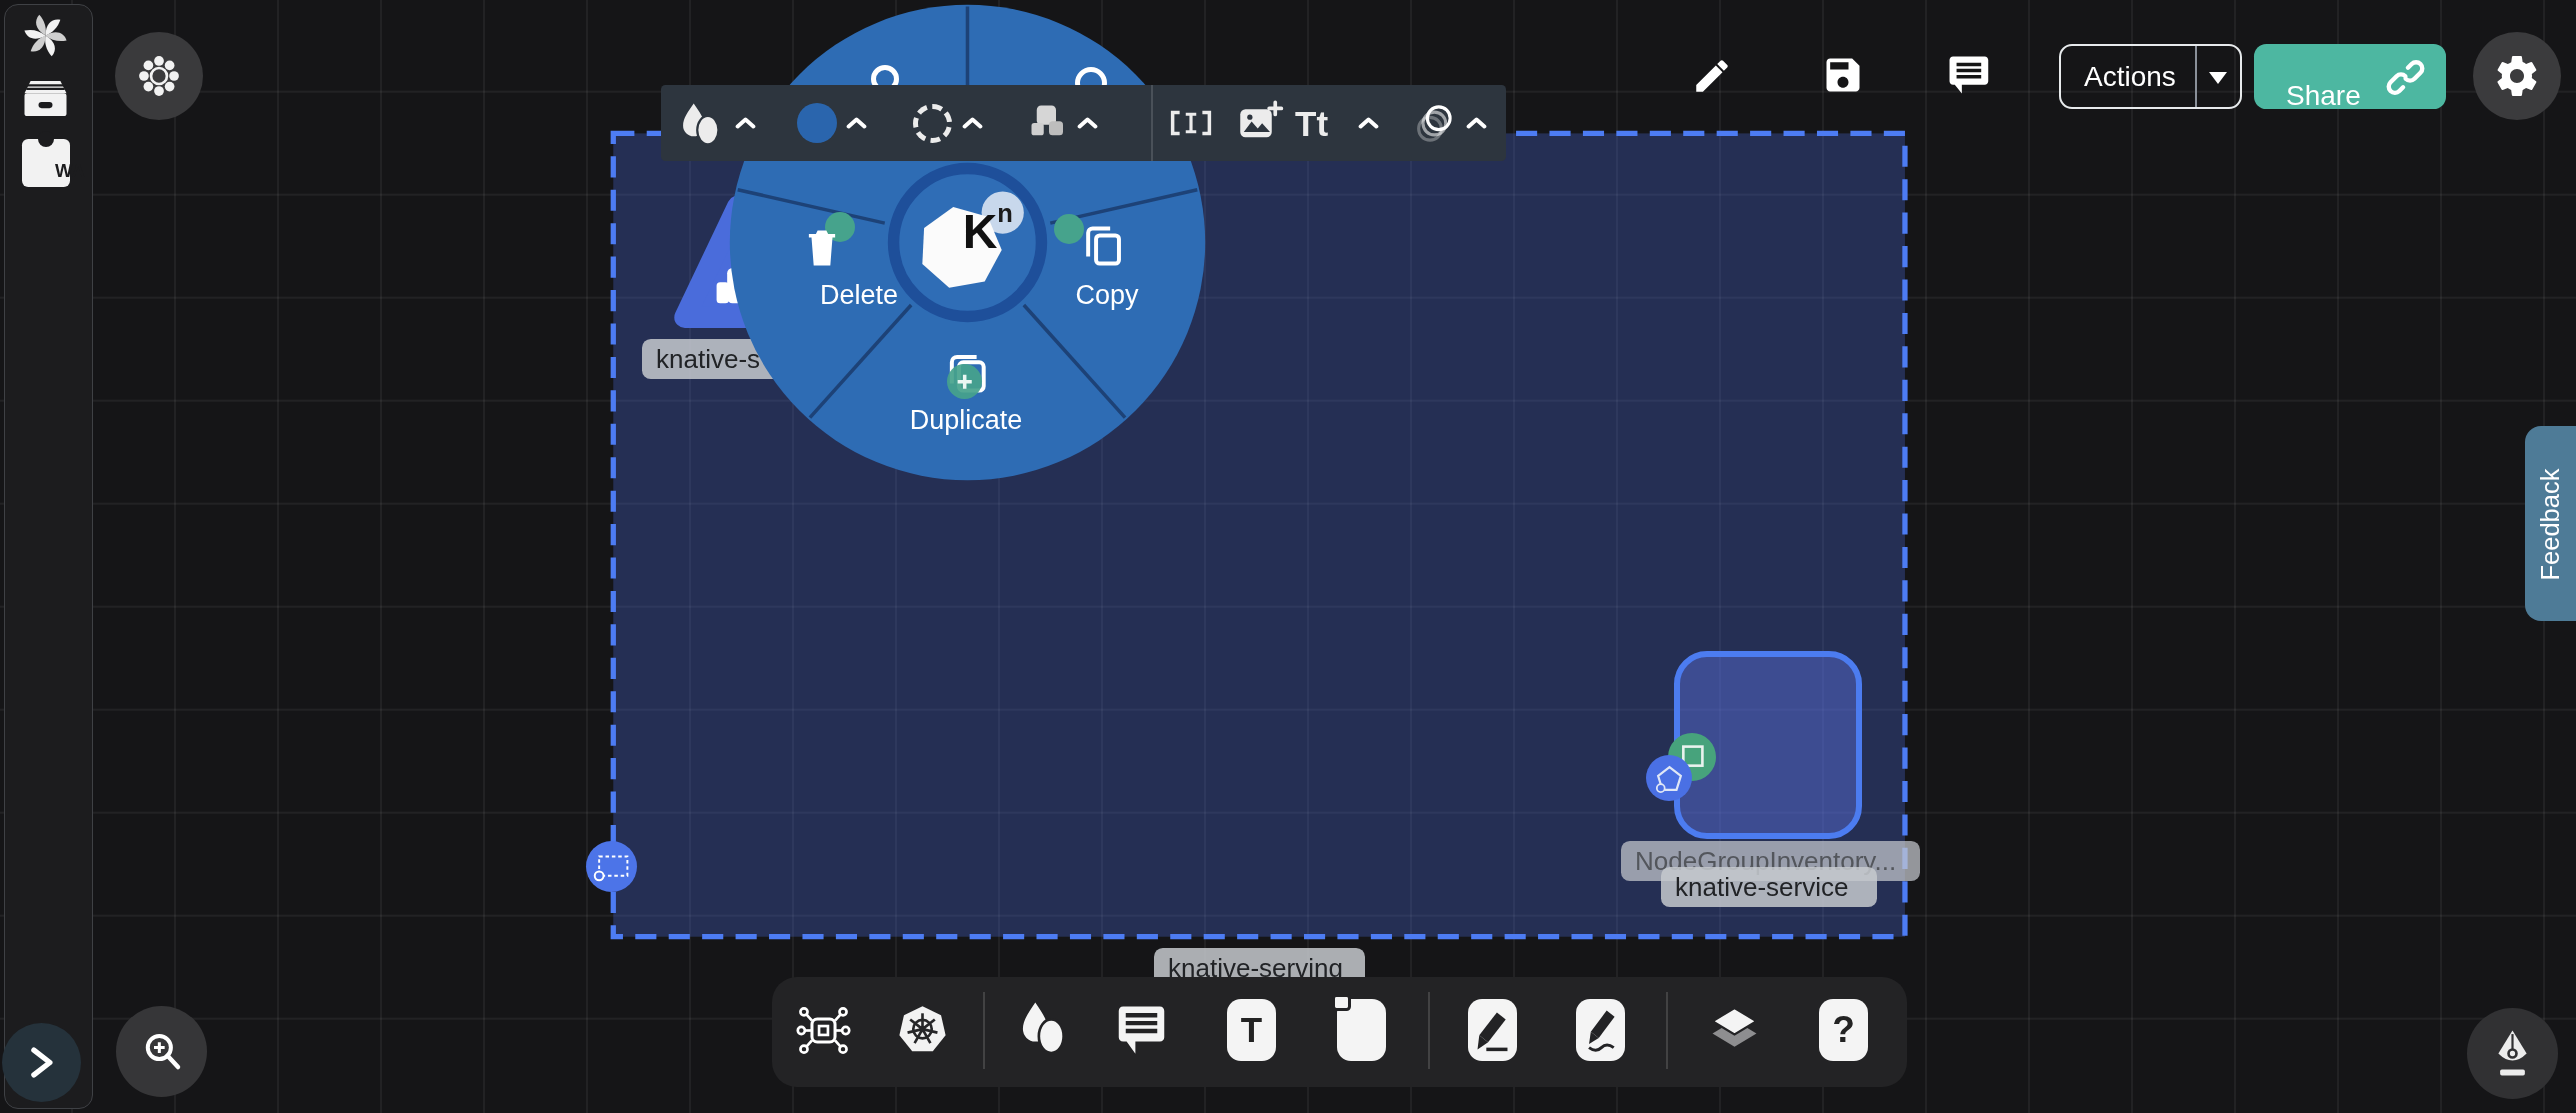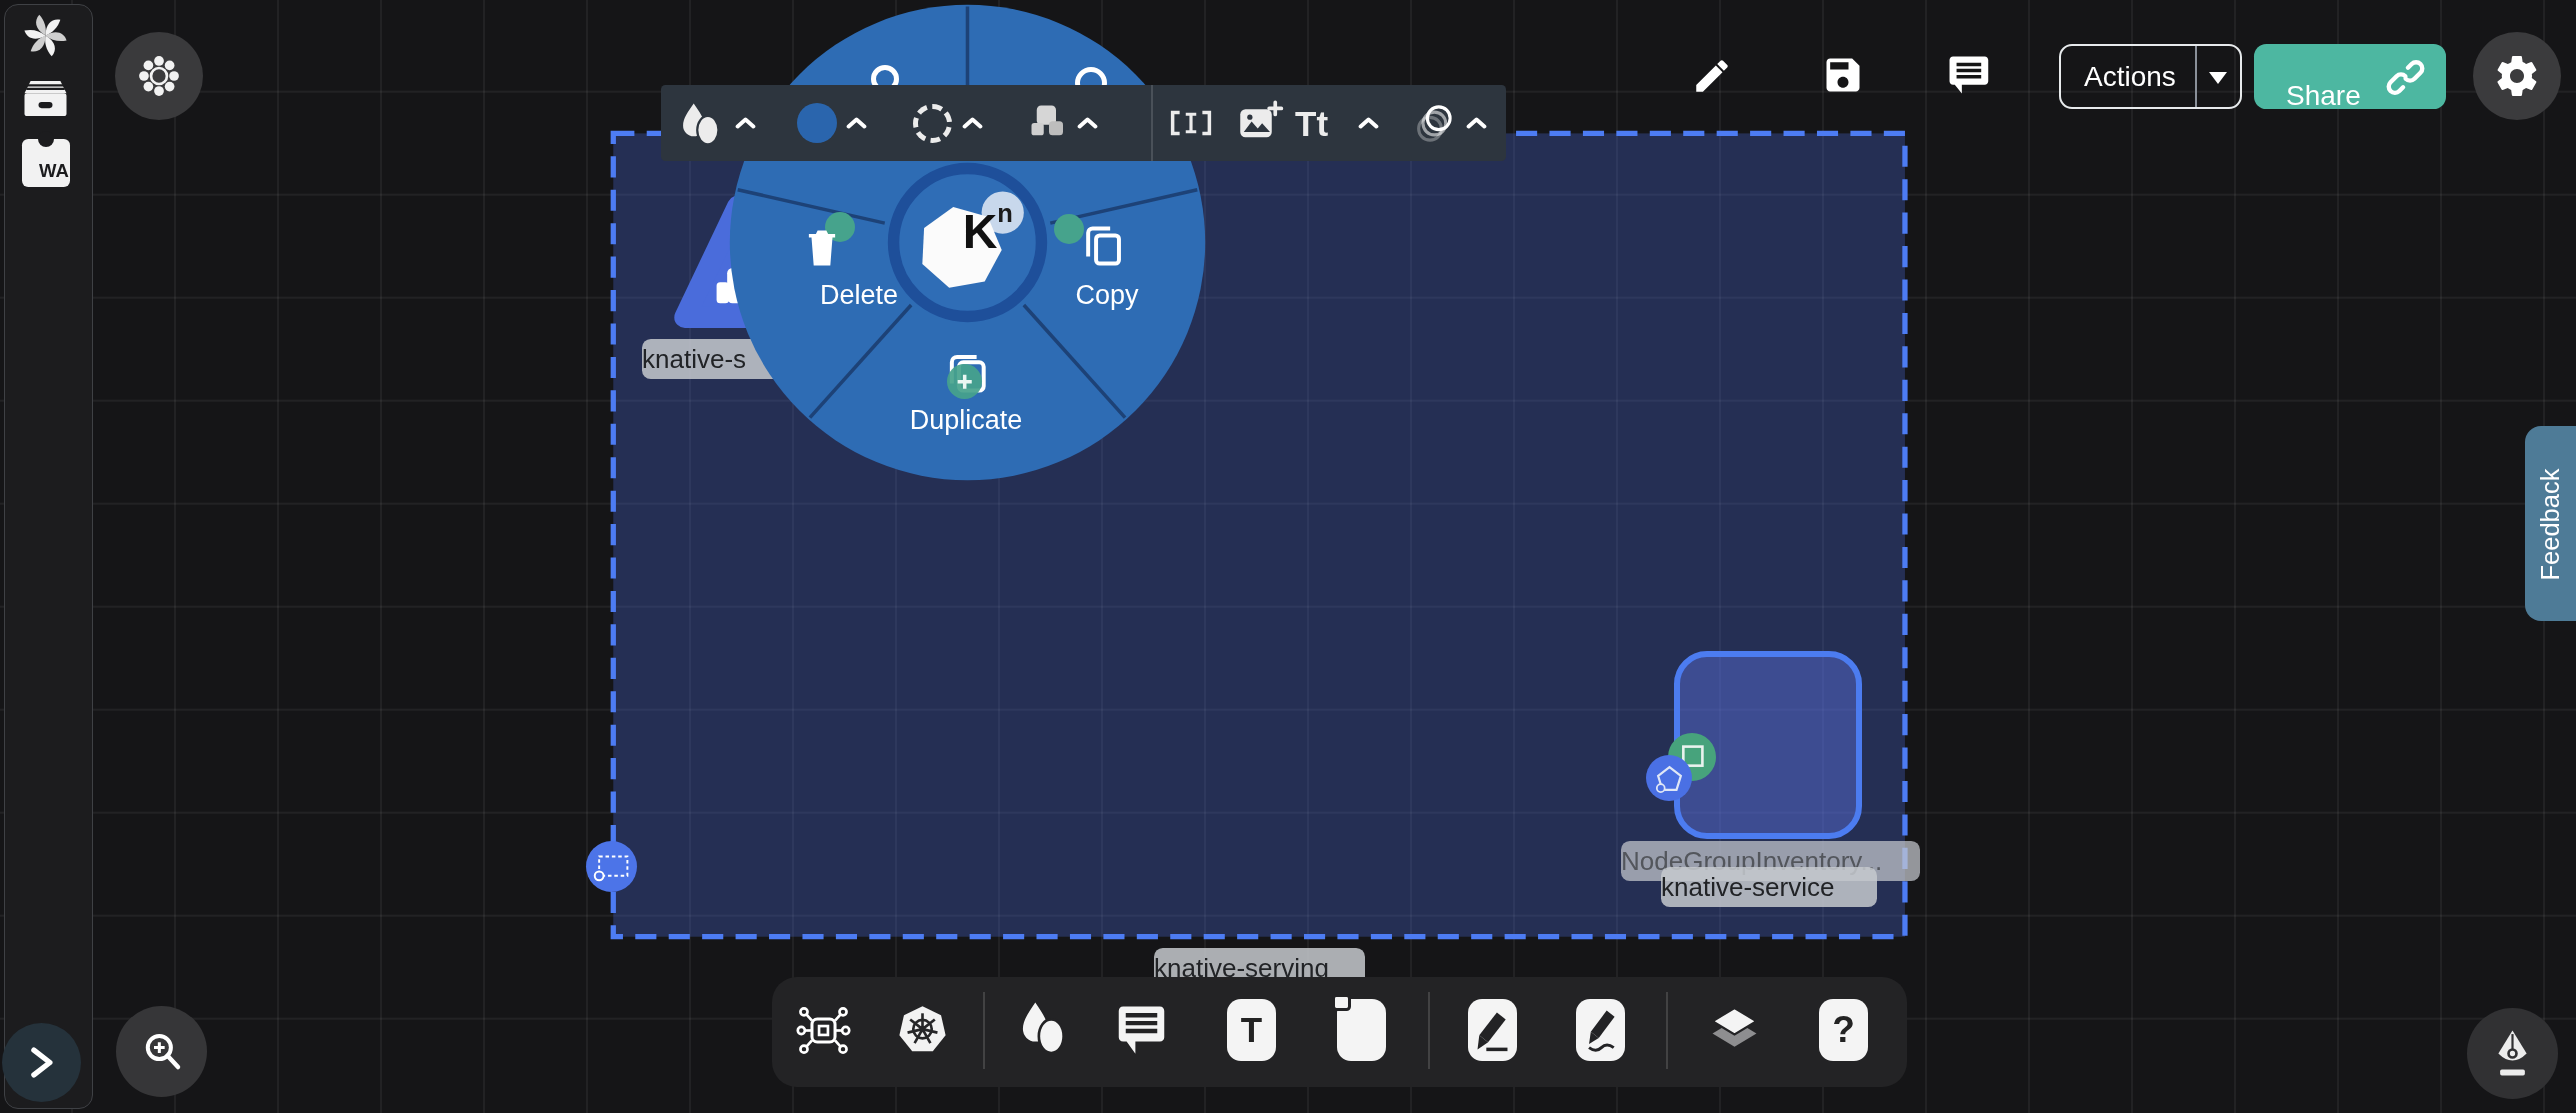--- a/index.html
+++ b/index.html
@@ -9,21 +9,21 @@
     background-color:#151517;
     background-image:
       linear-gradient(rgba(255,255,255,0.055) 1.8px, transparent 1.8px),
       linear-gradient(90deg, rgba(255,255,255,0.055) 1.8px, transparent 1.8px);
     background-size:103px 103px; background-position:-32px -12.3px; }
   .abs { position:absolute; }
   .circle-btn { position:absolute; border-radius:50%; display:flex;
     align-items:center; justify-content:center; }
   .pill { position:absolute; background:rgba(198,201,206,0.85); border-radius:8.8px;
     color:#212326; font-size:26px; display:flex; align-items:center;
-    padding:0 0; height:40px; white-space:nowrap; overflow:hidden; }
+    padding:0 14px; height:40px; white-space:nowrap; overflow:hidden; }
   .tbar { position:absolute; background:#2d353e; }
   .toolwhite { position:absolute; width:49px; height:62px; background:#f4f4f4;
     border-radius:14px; display:flex; align-items:center; justify-content:center;
     color:#232323; font-weight:bold; }
   .divv { position:absolute; width:1.8px; background:rgba(255,255,255,0.14); }
   .mlabel { position:absolute; color:#fff; font-size:27px; text-align:center; }
   .tealdot { position:absolute; background:#46a38c; border-radius:50%; }
   svg { display:block; }
 </style>
 </head>
@@ -206,21 +206,21 @@
   <svg class="abs" style="left:19.4px; top:74px; z-index:11;" width="53" height="49" viewBox="0 0 60 56">
     <polygon points="6,22 13,8 47,8 54,22" fill="#f2f2f2"></polygon>
     <path d="M9 13 h42 M8 17 h44" stroke="#1c1c1e" stroke-width="2.4"></path>
     <rect x="6" y="22" width="48" height="26" rx="3" fill="#f2f2f2"></rect>
     <rect x="22" y="32" width="16" height="7" rx="3.5" fill="#1c1c1e"></rect>
   </svg>
   <div class="abs" style="left:22px; top:139px; width:48px; height:48px; background:#f2f2f2;
        border-radius:6.2px; z-index:11;">
     <div class="abs" style="left:16px; top:-8px; width:16px; height:16px; background:#1c1c1e;
          border-radius:50%;"></div>
-    <div class="abs" style="left:0; top:21px; width:64px; text-align:center; color:#1c1c1e;
+    <div class="abs" style="left:16px; top:21px; width:64px; text-align:center; color:#1c1c1e;
          font-weight:bold; font-size:18.5px;">WA</div>
   </div>
 
   <div class="circle-btn" style="left:115px; top:32px; width:88px; height:88px;
        background:#3a3a3c; z-index:10;">
     <svg width="46" height="46" viewBox="0 0 52 52">
       <g fill="#f2f2f2">
         <circle cx="26" cy="9" r="5.5"></circle>
           <circle cx="38" cy="14" r="5.5"></circle>
         <circle cx="43" cy="26" r="5.5"></circle>

